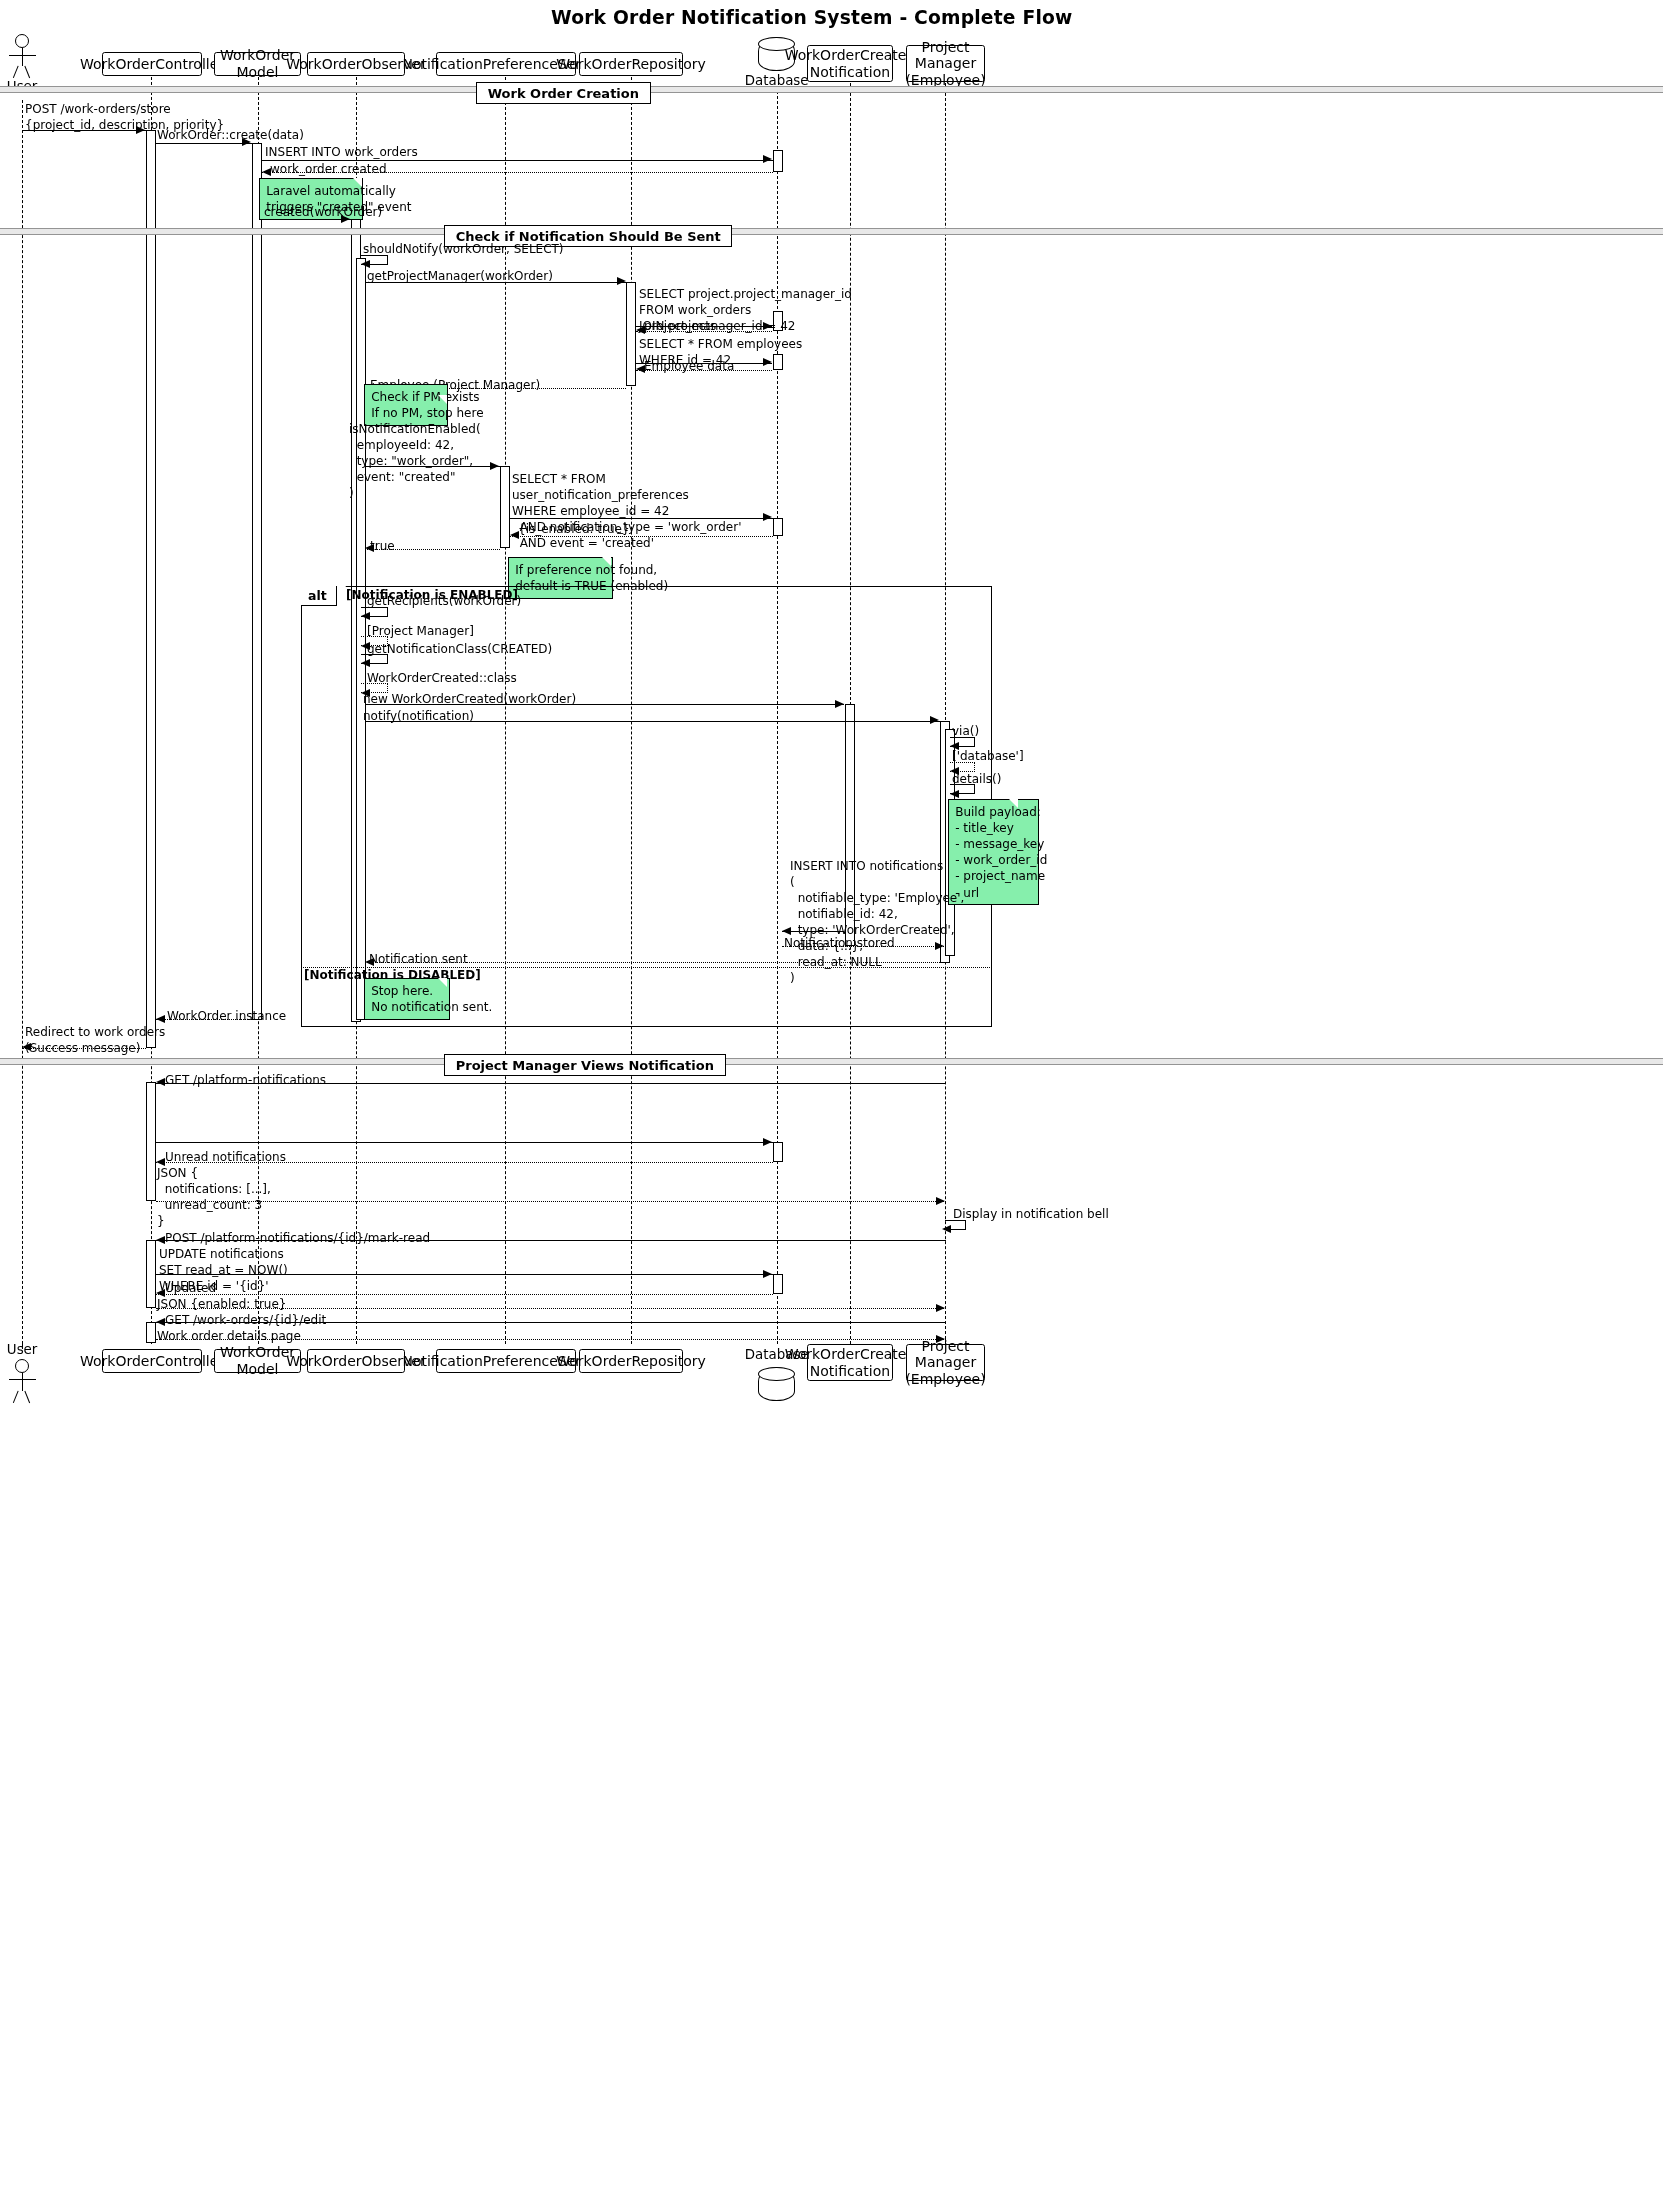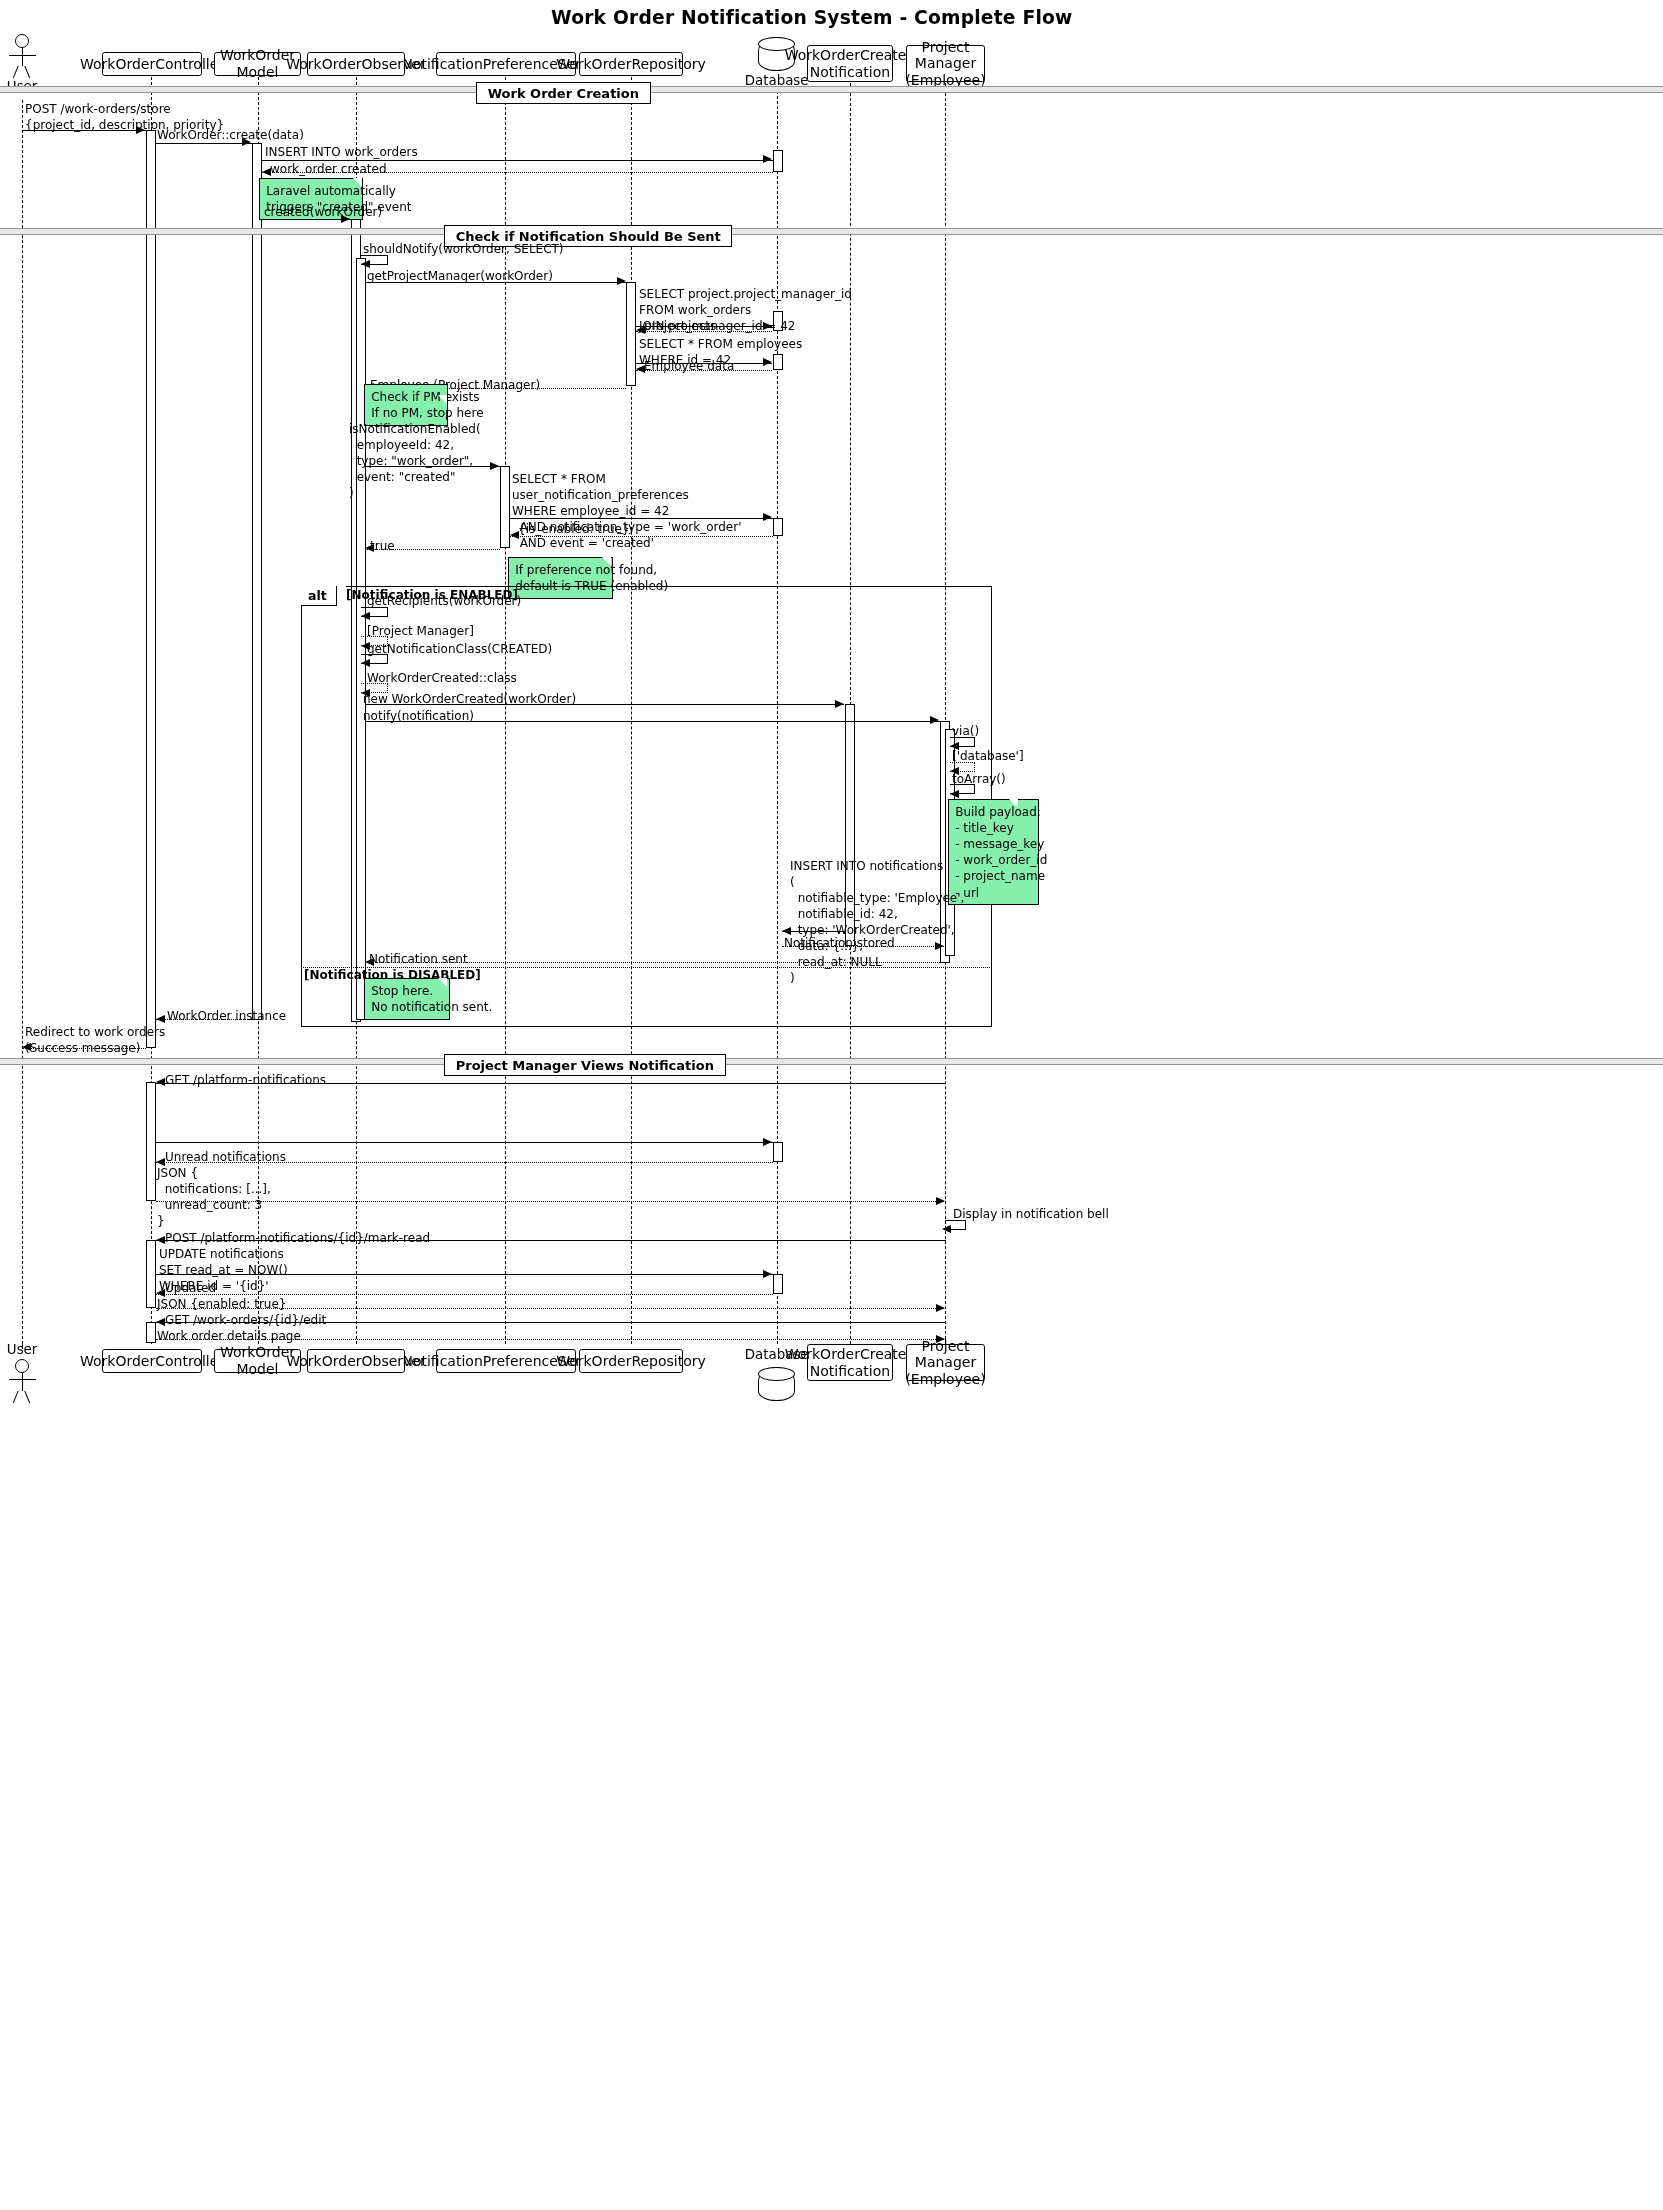--- a/index.html
+++ b/index.html
@@ -257,21 +257,21 @@
   <div class="ah r" style="left:930px;top:716px;"></div>
 
   <div class="mtxt" style="left:952px;top:724px;">via()</div>
   <div class="selfmsg" style="left:950px;top:737px;width:25px;height:9.8px;"></div>
   <div class="ah l" style="left:950px;top:742px;"></div>
 
   <div class="mtxt" style="left:952px;top:749px;">['database']</div>
   <div class="selfmsg dot" style="left:950px;top:762px;width:25px;height:9.8px;"></div>
   <div class="ah l" style="left:950px;top:767px;"></div>
 
-  <div class="mtxt" style="left:952px;top:772px;">toArray()</div>
+  <div class="mtxt" style="left:952px;top:772px;">details()</div>
   <div class="selfmsg" style="left:950px;top:784px;width:25px;height:9.8px;"></div>
   <div class="ah l" style="left:950px;top:790px;"></div>
 
   <div class="note" style="left:948px;top:799px;width:91px;">Build payload:
 - title_key
 - message_key
 - work_order_id
 - project_name
 - url</div>
   <div class="foldcut" style="position:absolute;left:1009px;top:799px;width:0;height:0;border-top:9.8px solid #fff;border-left:9.8px solid transparent;"></div>

